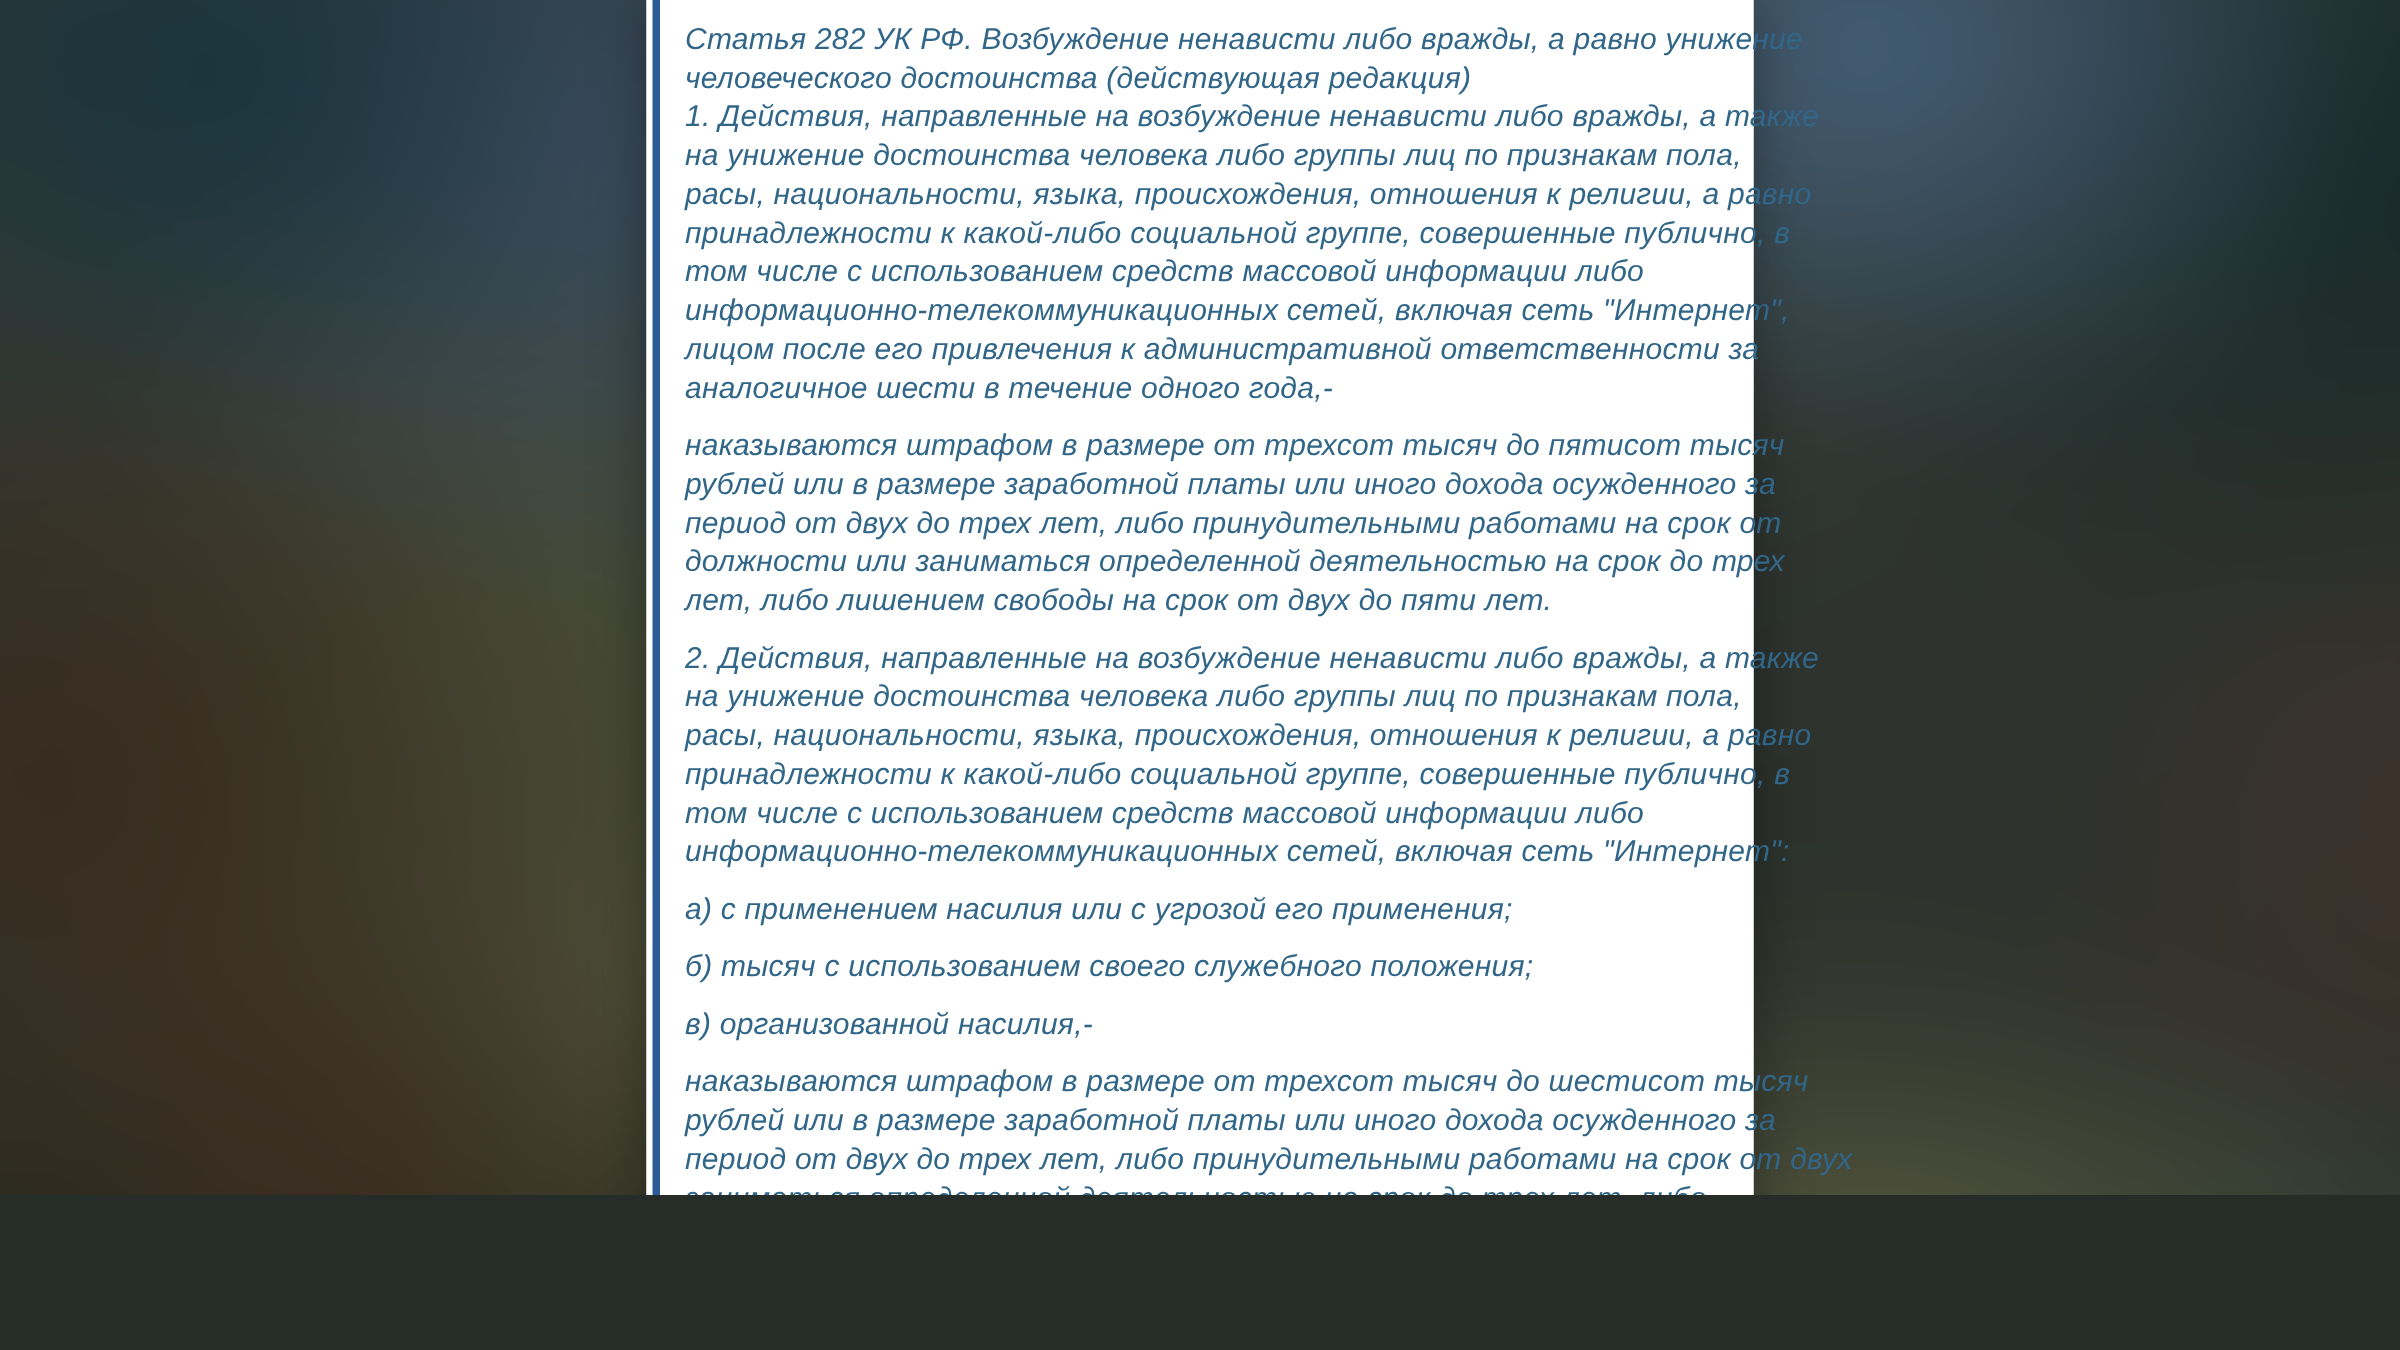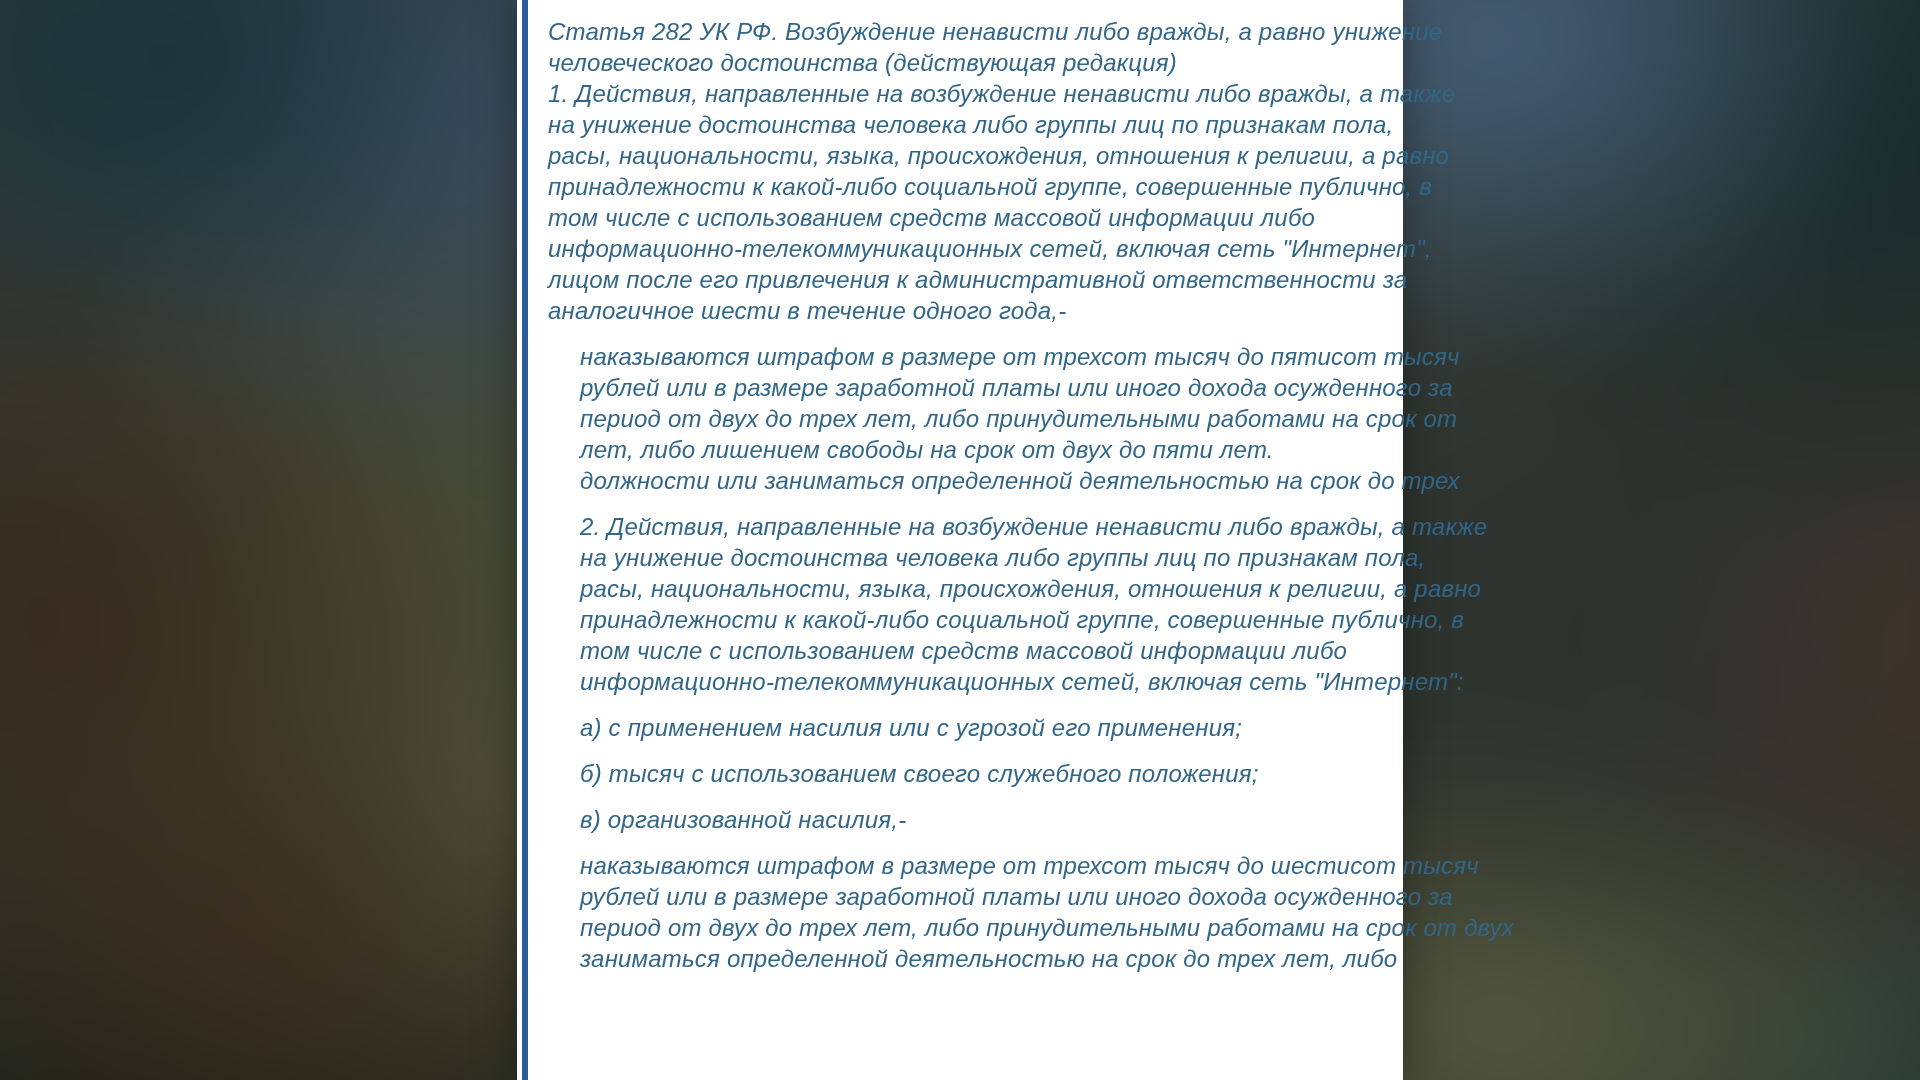--- a/index.html
+++ b/index.html
@@ -7,21 +7,21 @@
     padding: 0;
     width: 1920px;
     height: 1080px;
     overflow: hidden;
     background: #262d28;
     font-family: "Liberation Sans", sans-serif;
   }
   .screen {
     position: relative;
     width: 1920px;
-    height: 1080px;
+    height: 956px;
     overflow: hidden;
   }
   
   .bg {
     position: absolute;
     inset: -120px;
     filter: blur(48px);
     background:
       radial-gradient(520px 420px at 290px 180px, rgba(22,50,58,0.95), rgba(22,50,58,0) 70%),
       radial-gradient(620px 520px at 575px 235px, rgba(61,80,102,0.9), rgba(61,80,102,0) 70%),
@@ -60,21 +60,21 @@
     left: 31px;
     top: 16px;
     width: 846px;
     color: var(--text-color, #316688);
     font-style: italic;
     font-size: 24px;
     line-height: 31px;
     letter-spacing: 0.2px;
   }
   .para { margin: 0; }
-  .para.gap { margin-top: 15px; margin-left: 32px; }
+  .para.gap { margin-top: 15px; }
   .ln {
     display: block;
     white-space: nowrap;
   }
 </style>
 </head>
 <body>
 
 <div class="screen">
   <div class="bg"></div>
@@ -97,22 +97,22 @@
         <span class="ln">том числе с использованием средств массовой информации либо</span>
         <span class="ln">информационно-телекоммуникационных сетей, включая сеть "Интернет",</span>
         <span class="ln">лицом после его привлечения к административной ответственности за</span>
         <span class="ln">аналогичное шести в течение одного года,-</span>
       </p>
 
       <p class="para gap">
         <span class="ln">наказываются штрафом в размере от трехсот тысяч до пятисот тысяч</span>
         <span class="ln">рублей или в размере заработной платы или иного дохода осужденного за</span>
         <span class="ln">период от двух до трех лет, либо принудительными работами на срок от</span>
+        <span class="ln">должности или заниматься определенной деятельностью на срок до трех</span>
         <span class="ln">лет, либо лишением свободы на срок от двух до пяти лет.</span>
-        <span class="ln">должности или заниматься определенной деятельностью на срок до трех</span>
       </p>
 
       <p class="para gap">
         <span class="ln">2. Действия, направленные на возбуждение ненависти либо вражды, а также</span>
         <span class="ln">на унижение достоинства человека либо группы лиц по признакам пола,</span>
         <span class="ln">расы, национальности, языка, происхождения, отношения к религии, а равно</span>
         <span class="ln">принадлежности к какой-либо социальной группе, совершенные публично, в</span>
         <span class="ln">том числе с использованием средств массовой информации либо</span>
         <span class="ln">информационно-телекоммуникационных сетей, включая сеть "Интернет":</span>
       </p>

